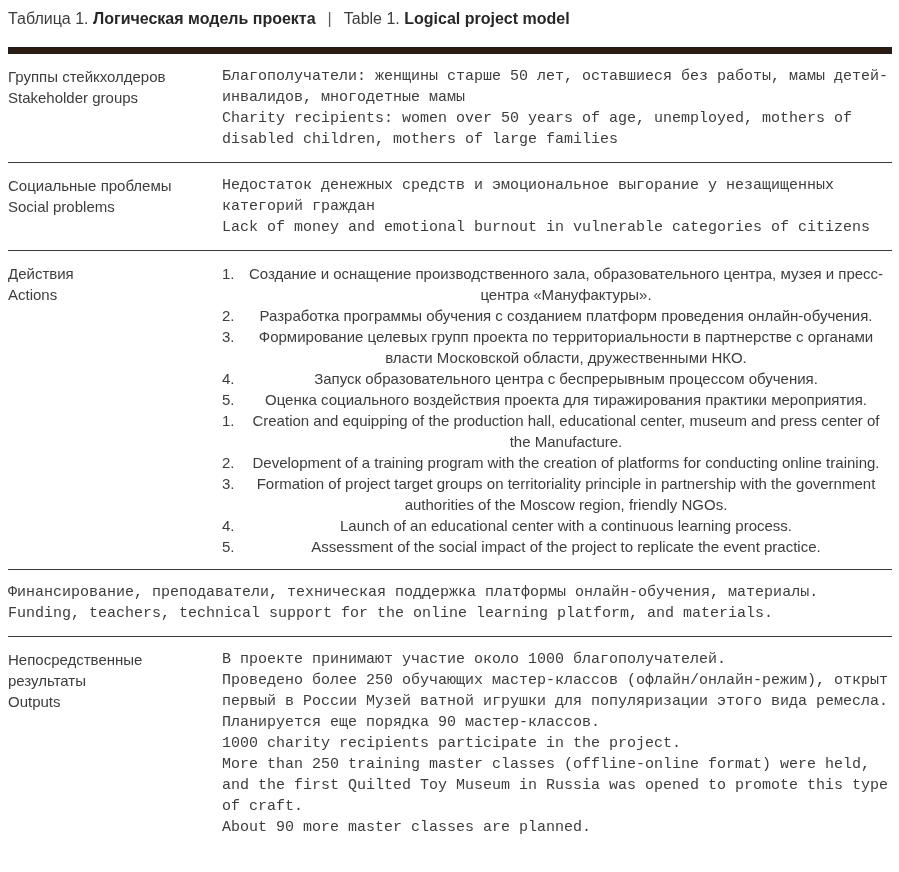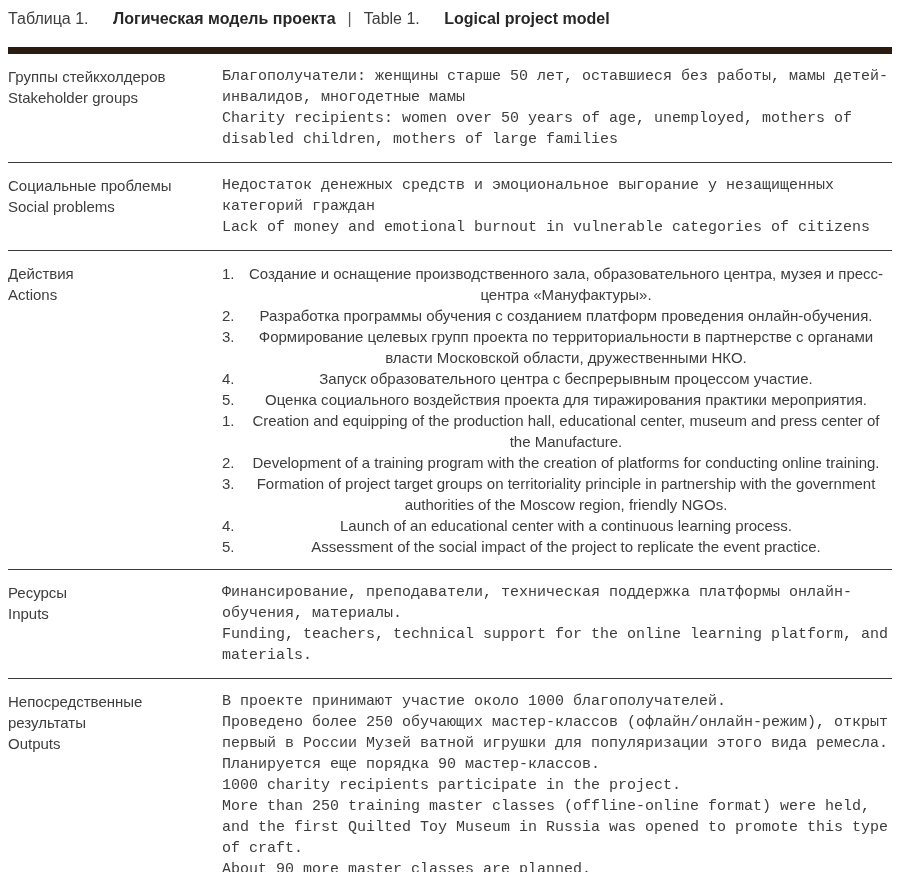--- a/index.html
+++ b/index.html
@@ -13,21 +13,21 @@
   body{
     width:899px; height:872px; overflow:hidden;
     font-family:"Liberation Sans","DejaVu Sans",sans-serif;
     color:var(--text);
   }
   .page{ padding:8px 7px 0 8px; }
   .caption{
     font-size:16px; line-height:21px; margin-bottom:18px;
     color:var(--text);
   }
-  .caption .b{ font-weight:700; color:var(--bold);margin-left:20px; }
+  .caption .b{ font-weight:700; color:var(--bold); }
   .caption .pipe{ padding:0 12px; color:#5a5a5a; }
   .thick-rule{ height:7px; background:var(--thick); }
   .row{ display:flex; padding:12px 0 12px; }
   .row + .row{ border-top:1px solid var(--thin); }
   .label{ flex:0 0 214px; font-size:15px; line-height:21px; }
   .content{ flex:1 1 auto; font-size:15px; line-height:21px; }
   .para{ margin:0;font-family:Liberation Mono, monospace; }
   .li{ display:flex; }
   .li .num{ flex:0 0 18px; }
   .li .txt{ flex:1 1 auto;text-align:center; }
@@ -73,21 +73,21 @@
             <div class="li">
               <span class="num">2.</span>
               <span class="txt">Разработка программы обучения с созданием платформ проведения онлайн-обучения.</span>
             </div>
             <div class="li">
               <span class="num">3.</span>
               <span class="txt">Формирование целевых групп проекта по территориальности в партнерстве с органами власти Московской области, дружественными НКО.</span>
             </div>
             <div class="li">
               <span class="num">4.</span>
-              <span class="txt">Запуск образовательного центра с беспрерывным процессом участие.</span>
+              <span class="txt">Запуск образовательного центра с беспрерывным процессом обучения.</span>
             </div>
             <div class="li">
               <span class="num">5.</span>
               <span class="txt">Оценка социального воздействия проекта для тиражирования практики мероприятия.</span>
             </div>
           </div>
           <div class="olist">
             <div class="li">
               <span class="num">1.</span>
               <span class="txt">Creation and equipping of the production hall, educational center, museum and press center of the Manufacture.</span>
@@ -105,24 +105,20 @@
               <span class="txt">Launch of an educational center with a continuous learning process.</span>
             </div>
             <div class="li">
               <span class="num">5.</span>
               <span class="txt">Assessment of the social impact of the project to replicate the event practice.</span>
             </div>
           </div>
         </div>
       </div>
       <div class="row">
-        <div class="label">
-          <div class="lab-line">Ресурсы</div>
-          <div class="lab-line">Inputs</div>
-        </div>
         <div class="content">
           <div class="para">Финансирование, преподаватели, техническая поддержка платформы онлайн-обучения, материалы.</div>
           <div class="para">Funding, teachers, technical support for the online learning platform, and materials.</div>
         </div>
       </div>
       <div class="row">
         <div class="label">
           <div class="lab-line">Непосредственные результаты</div>
           <div class="lab-line">Outputs</div>
         </div>

